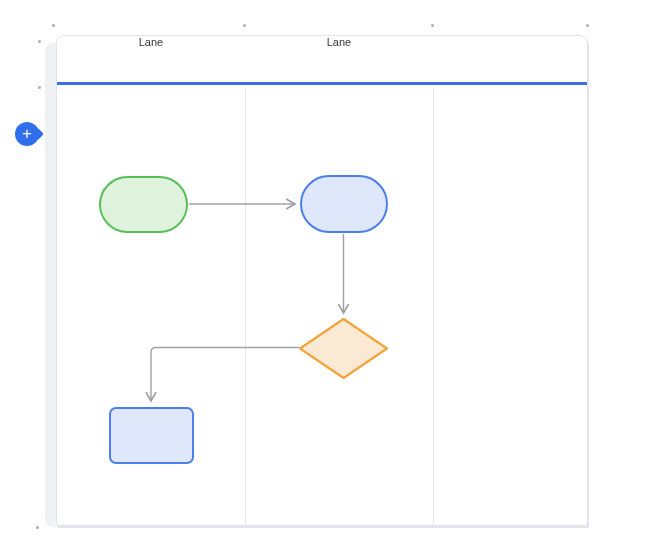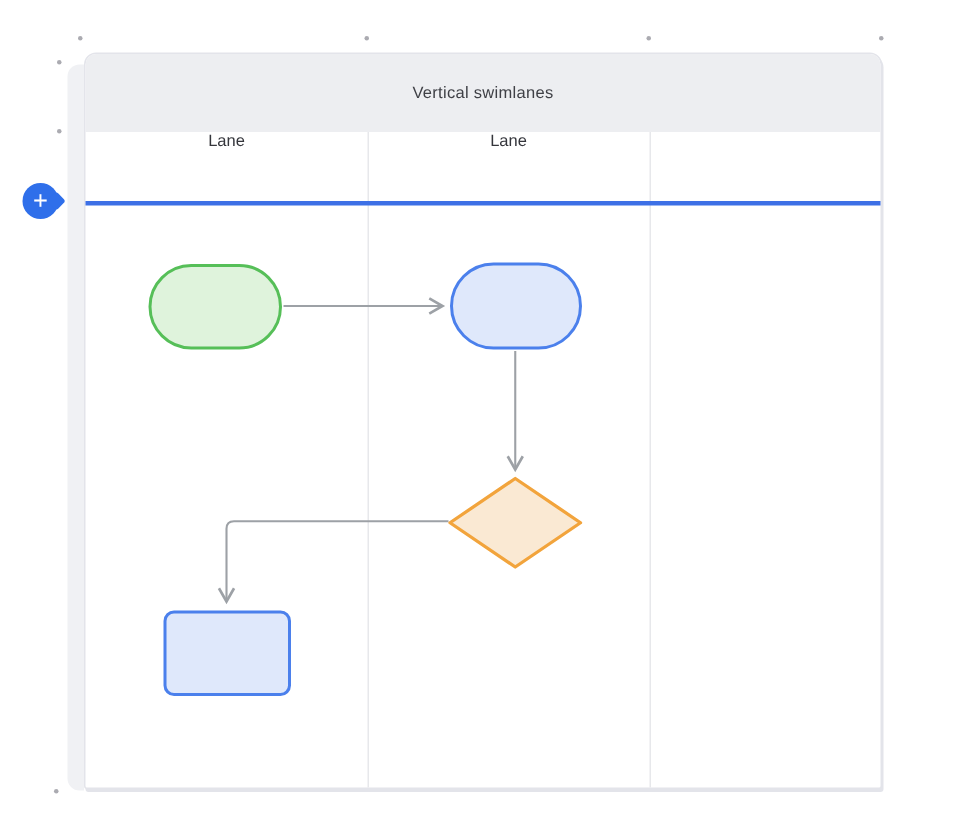--- a/index.html
+++ b/index.html
@@ -92,23 +92,20 @@
 <div class="dot" style="left:243px;top:24px"></div>
 <div class="dot" style="left:431px;top:24px"></div>
 <div class="dot" style="left:586px;top:24px"></div>
 <div class="dot" style="left:38px;top:40px"></div>
 <div class="dot" style="left:38px;top:86px"></div>
 <div class="dot" style="left:36px;top:526px"></div>
 
 <div class="back-strip"></div>
 
 <div class="sw-container">
-  <div class="sw-header">
-    <span class="sw-title">Vertical swimlanes</span>
-  </div>
   <div class="lane-header-row">
     <div class="lane-header l1">
       <span>Lane</span>
     </div>
     <div class="lane-header l2">
       <span>Lane</span>
     </div>
     <div class="lane-header l3">
       <span></span>
     </div>

